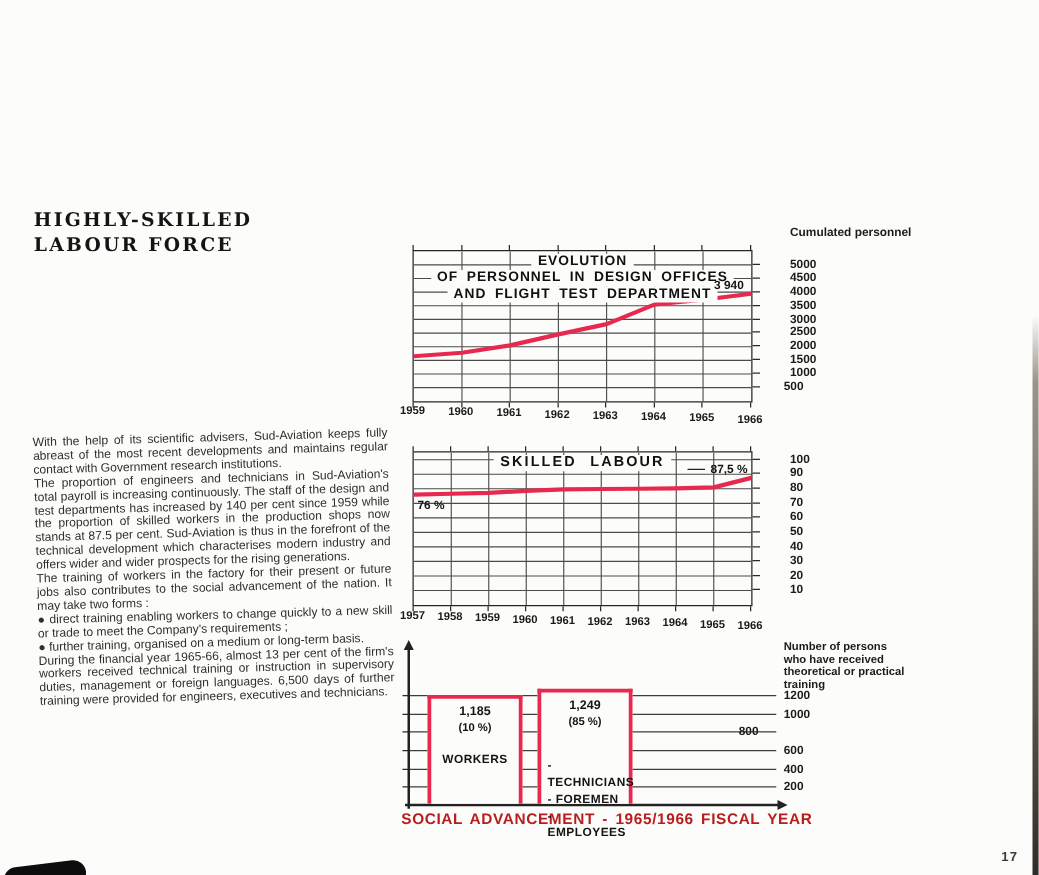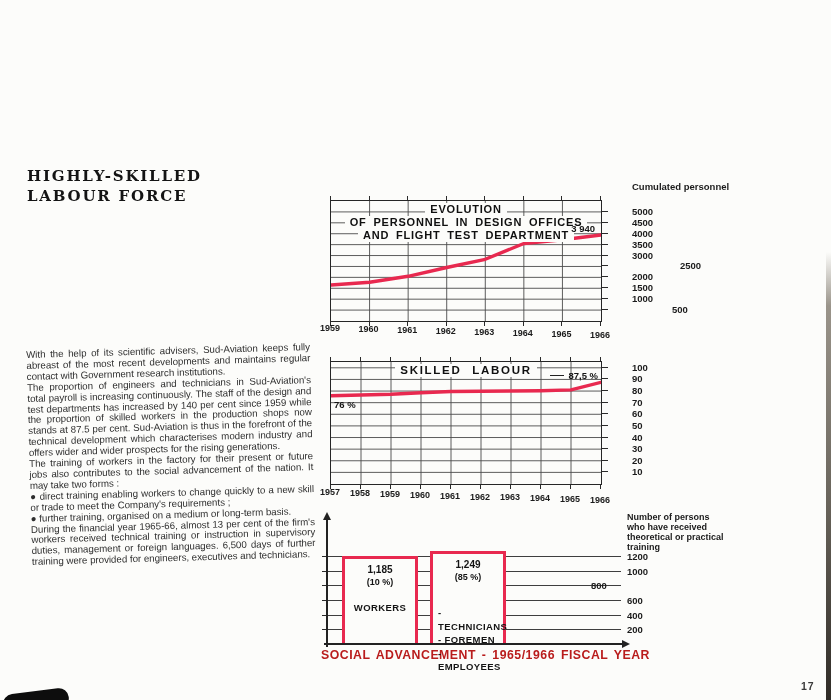--- a/index.html
+++ b/index.html
@@ -120,29 +120,29 @@
     <div class="ylab" style="left: 632px; top: 205.909px;">5000</div>
     <div class="tick" style="left: 602px; top: 221.818px; width: 6px; height: 1px;"></div>
     <div class="ylab" style="left: 632px; top: 216.818px;">4500</div>
     <div class="tick" style="left: 602px; top: 232.727px; width: 6px; height: 1px;"></div>
     <div class="ylab" style="left: 632px; top: 227.727px;">4000</div>
     <div class="tick" style="left: 602px; top: 243.636px; width: 6px; height: 1px;"></div>
     <div class="ylab" style="left: 632px; top: 238.636px;">3500</div>
     <div class="tick" style="left: 602px; top: 254.545px; width: 6px; height: 1px;"></div>
     <div class="ylab" style="left: 632px; top: 249.545px;">3000</div>
     <div class="tick" style="left: 602px; top: 265.455px; width: 6px; height: 1px;"></div>
-    <div class="ylab" style="left: 632px; top: 260.455px; margin-left: 48px;">2500</div>
+    <div class="ylab" style="left: 632px; top: 260.455px;">2500</div>
     <div class="tick" style="left: 602px; top: 276.364px; width: 6px; height: 1px;"></div>
     <div class="ylab" style="left: 632px; top: 271.364px;">2000</div>
     <div class="tick" style="left: 602px; top: 287.273px; width: 6px; height: 1px;"></div>
     <div class="ylab" style="left: 632px; top: 282.273px;">1500</div>
     <div class="tick" style="left: 602px; top: 298.182px; width: 6px; height: 1px;"></div>
     <div class="ylab" style="left: 632px; top: 293.182px;">1000</div>
     <div class="tick" style="left: 602px; top: 309.091px; width: 6px; height: 1px;"></div>
-    <div class="ylab" style="left: 648px; top: 304.091px; padding-left: 24px;">500</div>
+    <div class="ylab" style="left: 603px; top: 304.091px; padding-left: 24px;">500</div>
     <div class="xlab" style="left: 315px; top: 323px;">1959</div>
     <div class="xlab" style="left: 353.571px; top: 324px;">1960</div>
     <div class="xlab" style="left: 392.143px; top: 325px;">1961</div>
     <div class="xlab" style="left: 430.714px; top: 326px;">1962</div>
     <div class="xlab" style="left: 469.286px; top: 327px;">1963</div>
     <div class="xlab" style="left: 507.857px; top: 328px;">1964</div>
     <div class="xlab" style="left: 546.429px; top: 329px;">1965</div>
     <div class="xlab" style="left: 585px; top: 330px;">1966</div>
     <div class="axis-title" style="left: 632px; top: 181px;">Cumulated personnel</div>
     <div class="plot" style="left: 330px; top: 361px; width: 270px; height: 122px;"><svg viewBox="0 0 270 122" width="100%" height="100%" preserveAspectRatio="none">

